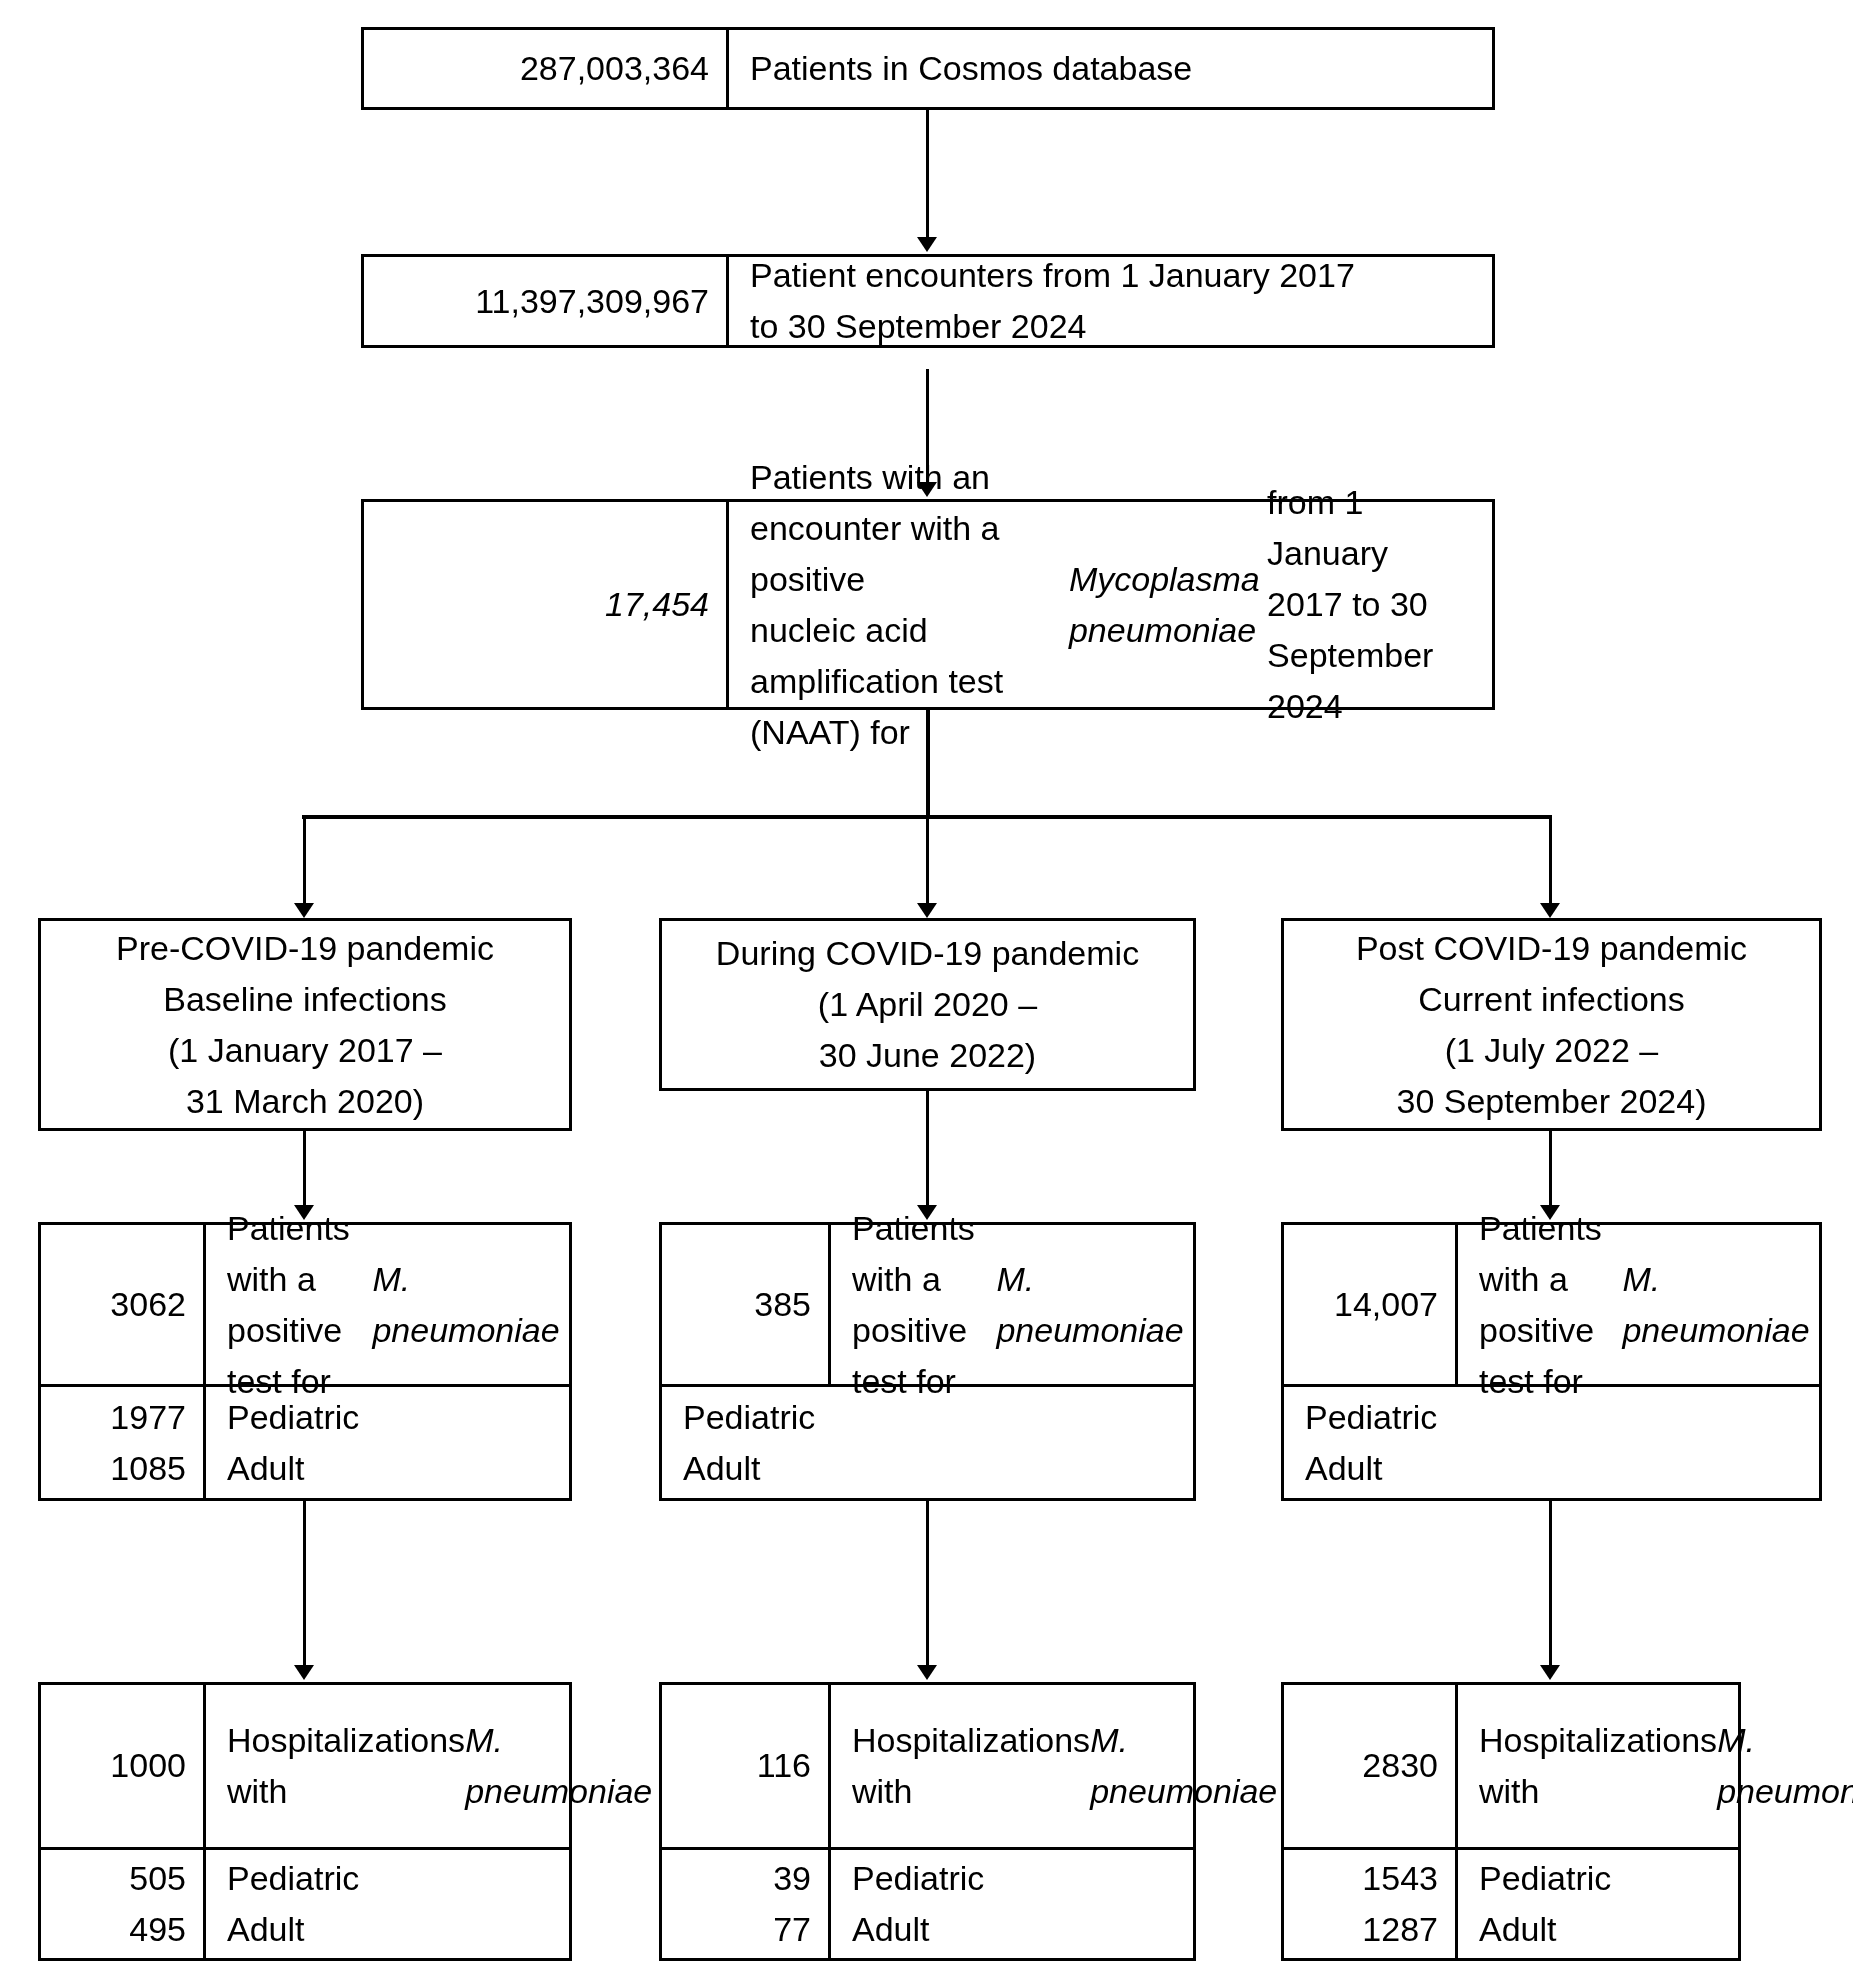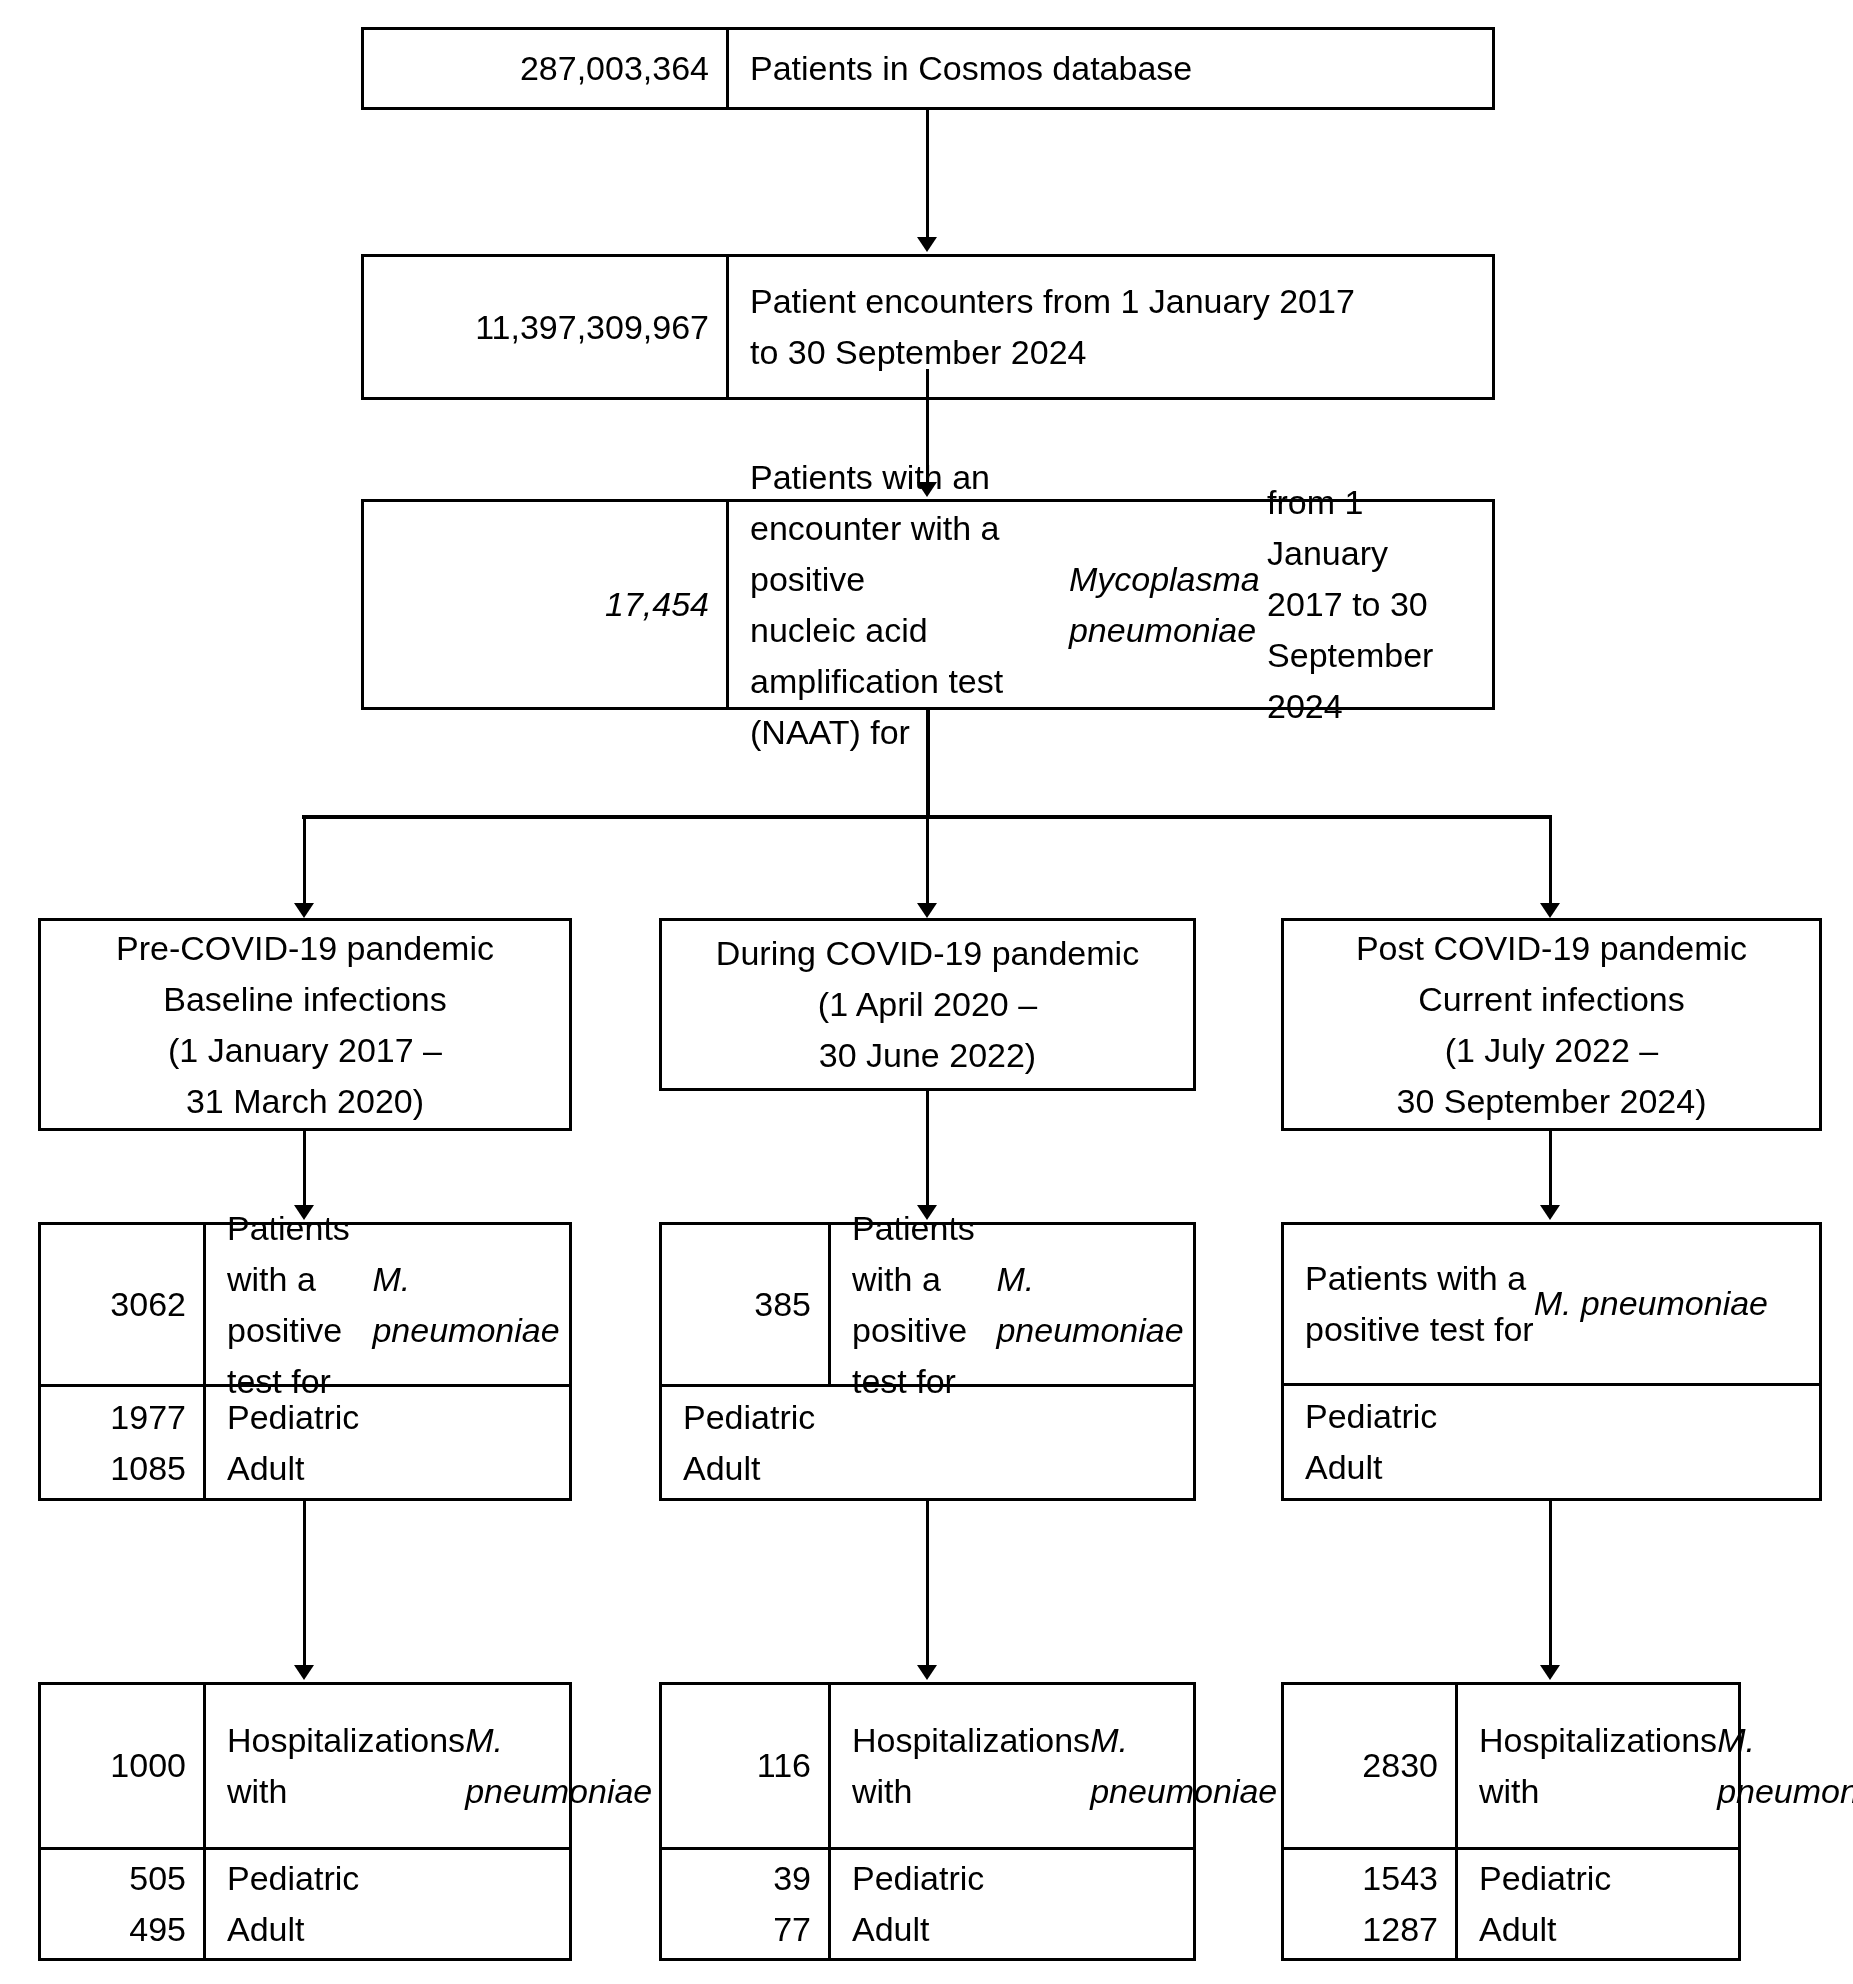--- a/index.html
+++ b/index.html
@@ -40,21 +40,21 @@
   <div class="fbox" style="left:361px; top:27px; width:1134px; height:83px;">
     <div class="cell num-cell" style="width:365px;">287,003,364</div>
     <div class="cell lbl-cell"><span>Patients in Cosmos database</span></div>
   </div>
 
   <div class="arrow" style="left:917px; top:110px; height:142px;">
     <span class="shaft"></span>
       <span class="head"></span>
   </div>
 
-  <div class="fbox" style="left:361px; top:254px; width:1134px; height:146px;">
+  <div class="fbox" style="left:361px; top:254px; width:1134px; height:94px;">
     <div class="cell num-cell" style="width:365px;">11,397,309,967</div>
     <div class="cell lbl-cell"><span>Patient encounters from 1 January 2017
 to 30 September 2024</span></div>
   </div>
 
   <div class="arrow" style="left:917px; top:369px; height:128px;">
     <span class="shaft"></span>
       <span class="head"></span>
   </div>
 
@@ -142,20 +142,21 @@
     <div class="srow" style="height:113px;">
       <div class="cell lbl-cell" style="flex-direction:column; align-items:flex-start; justify-content:center;">
         <div>Pediatric</div>
         <div>Adult</div>
       </div>
     </div>
   </div>
 
   <div class="fbox split" style="left:1281px; top:1222px; width:541px; height:279px;">
     <div class="srow r1" style="height:162px;">
+      <div class="cell num-cell" style="width:174px;">14,007</div>
       <div class="cell lbl-cell"><span>Patients with a
 positive test for
 </span><span style="font-style: italic;">M. pneumoniae</span></div>
     </div>
     <div class="srow" style="height:113px;">
       <div class="cell lbl-cell" style="flex-direction:column; align-items:flex-start; justify-content:center;">
         <div>Pediatric</div>
         <div>Adult</div>
       </div>
     </div>

